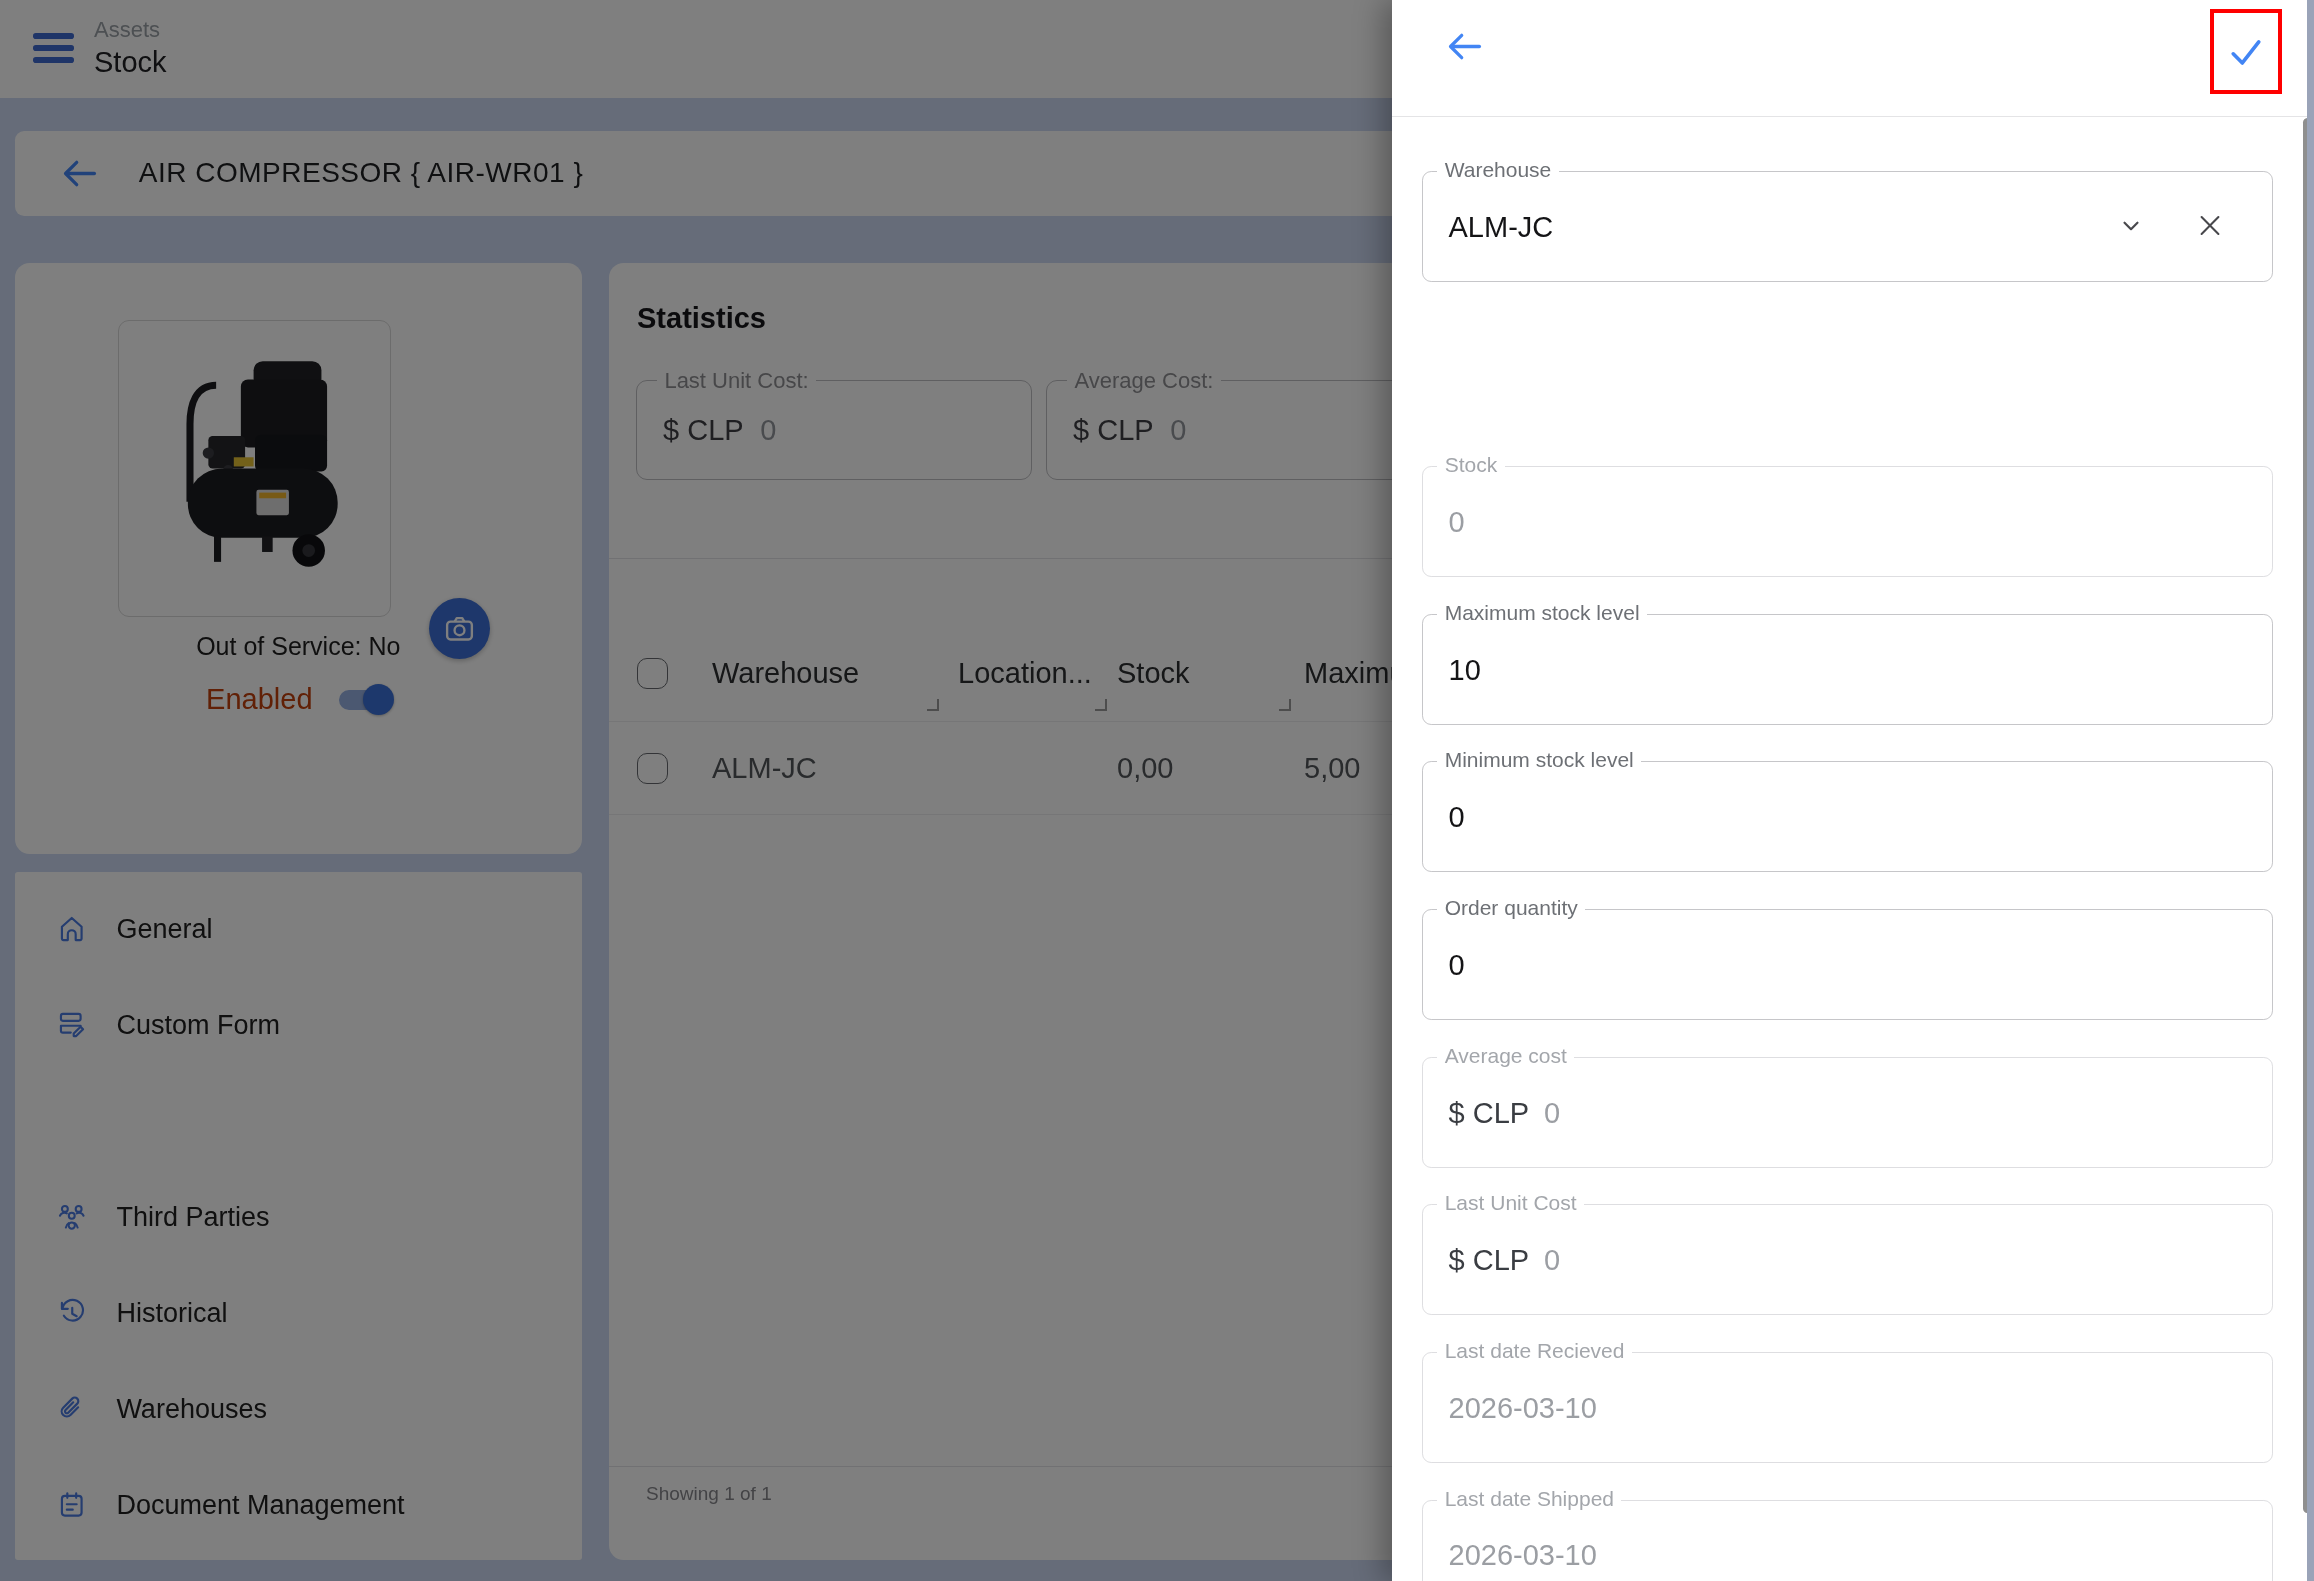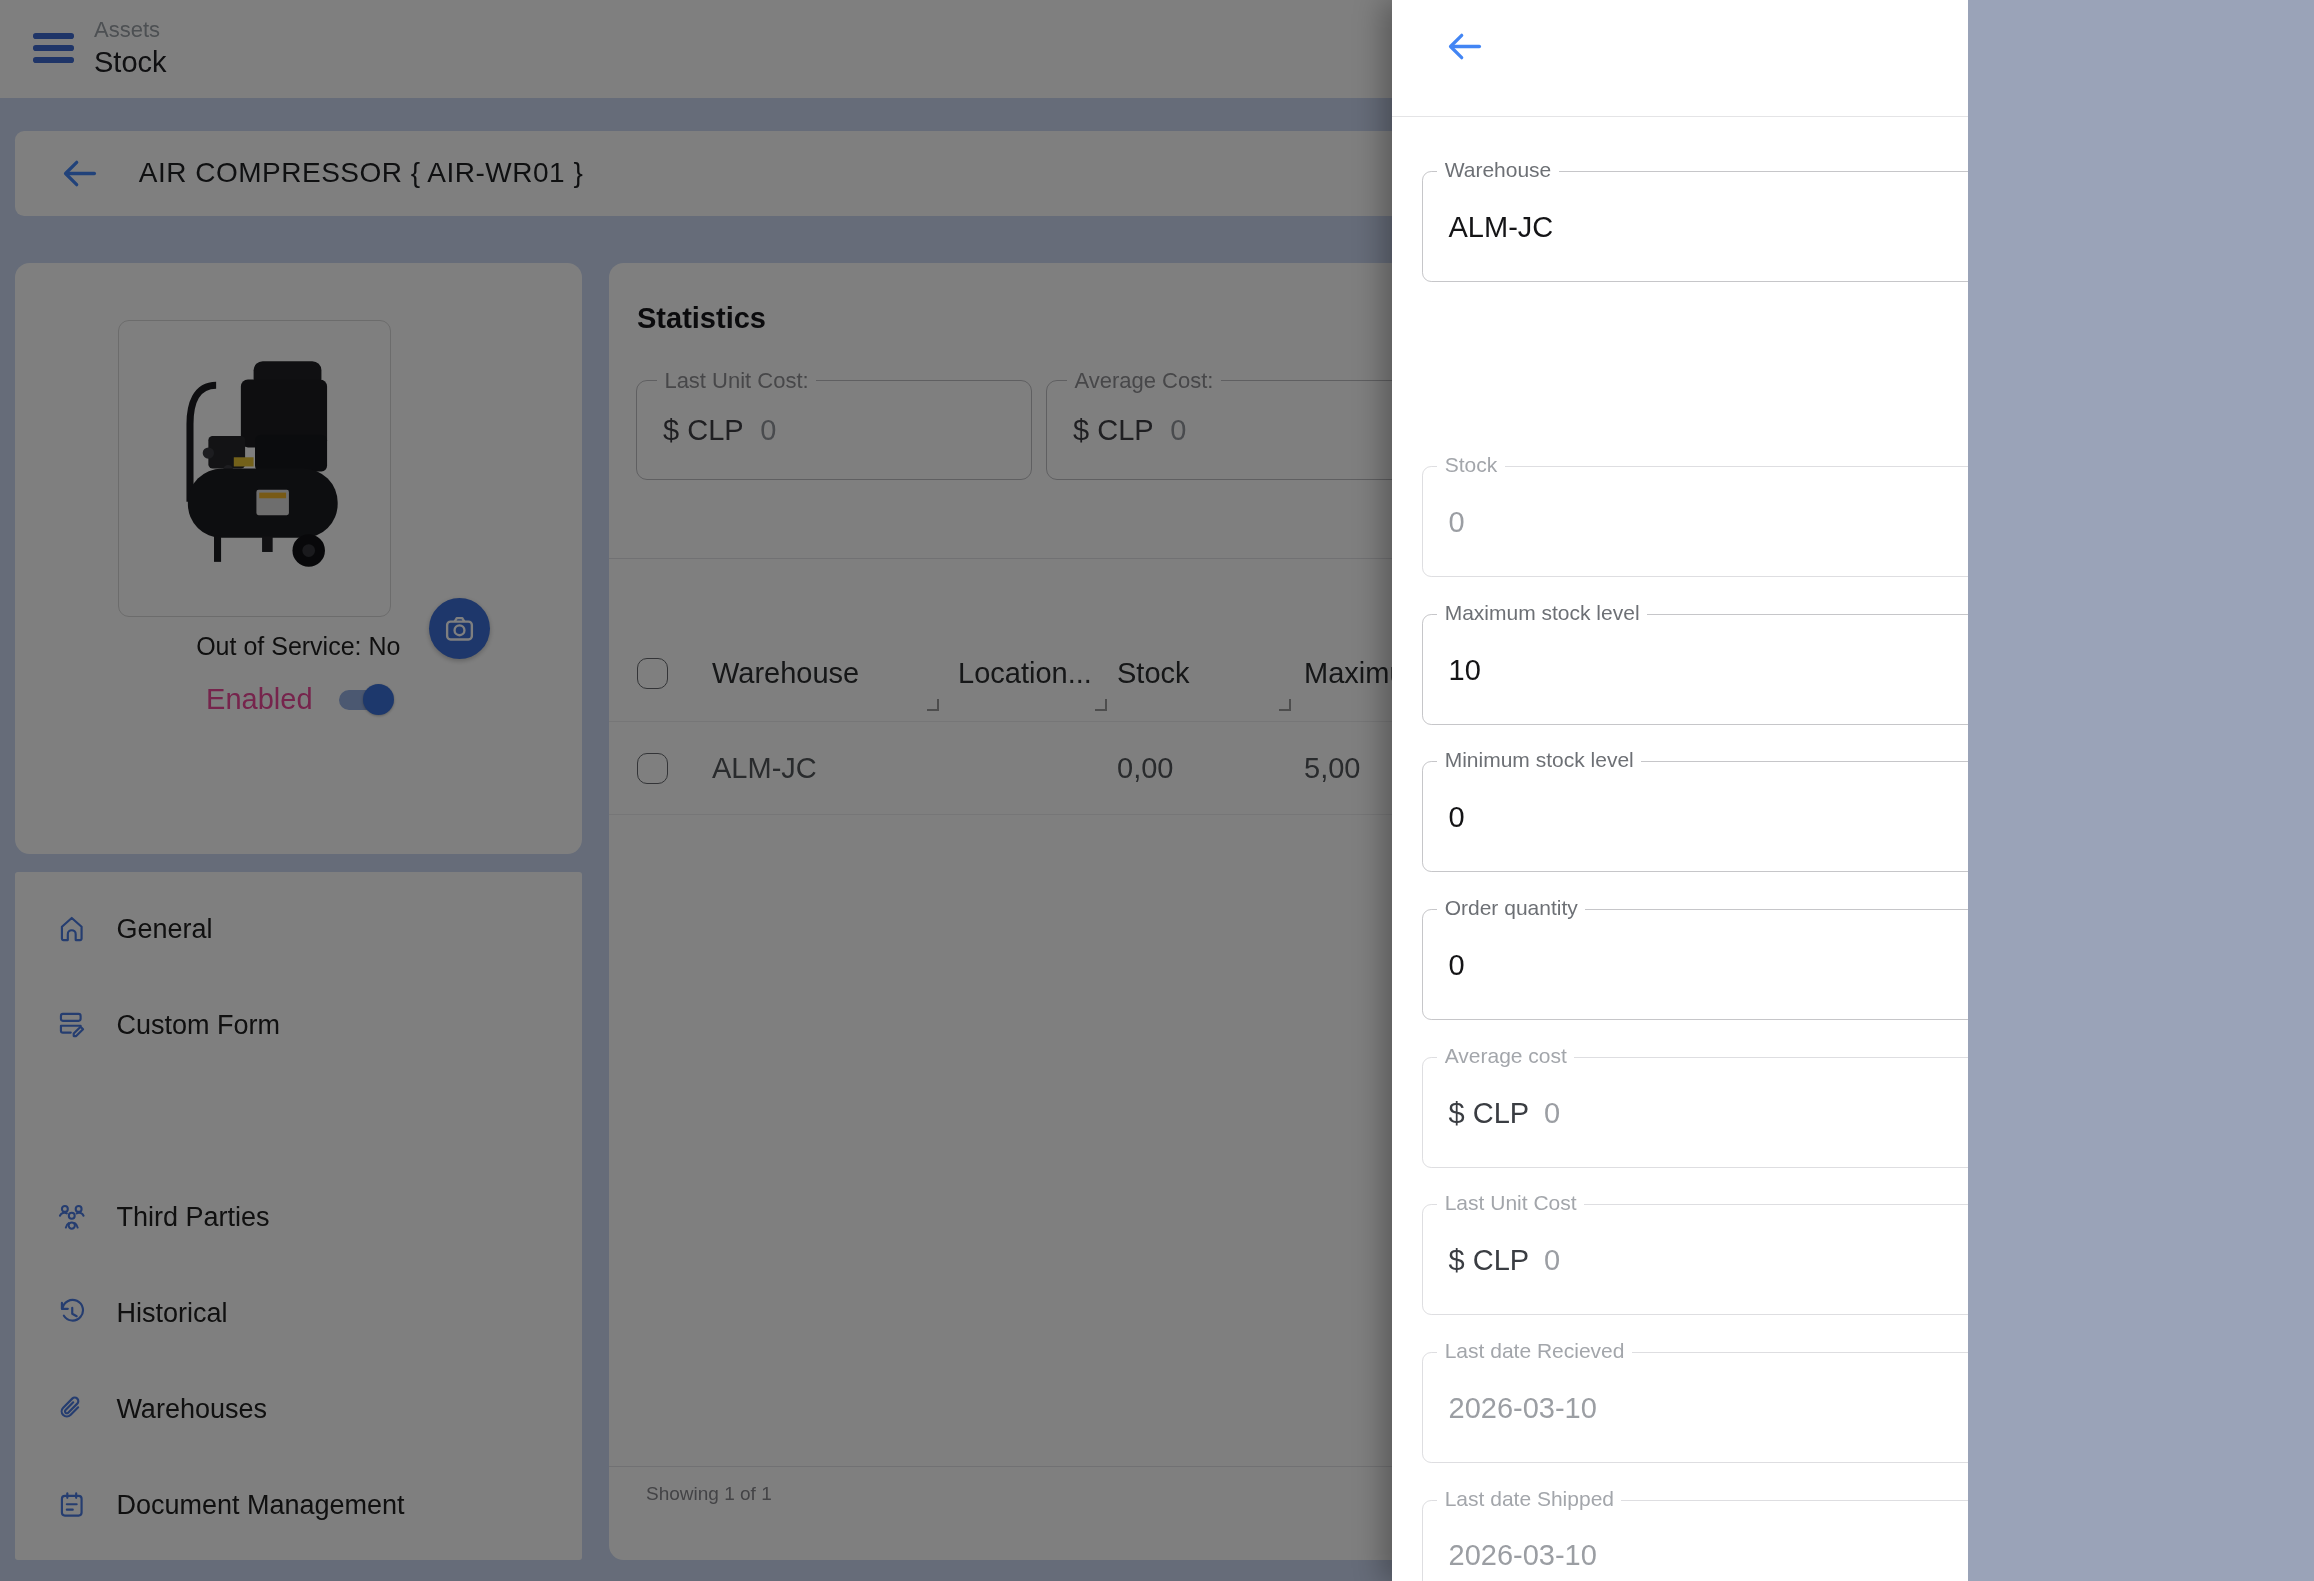--- a/index.html
+++ b/index.html
@@ -1,38 +1,38 @@
 <!DOCTYPE html>
 <html style="font-size:14.8px"><head>
 <meta charset="utf-8">
 <style>
   html,body{margin:0;padding:0;background:#9aa3b8;}
   *{box-sizing:border-box;font-family:"Liberation Sans", sans-serif;}
-  .app{position:relative;width:1968px;height:1582px;background:#cdd9f2;overflow:hidden;text-decoration:underline;}
+  .app{position:relative;width:2307px;height:1582px;background:#cdd9f2;overflow:hidden;text-decoration:underline;}
 
   
   .topbar{position:absolute;left:0;top:0;width:100%;height:98px;background:#ffffff;z-index:1;}
   .hamburger{position:absolute;left:33px;top:33px;width:42px;height:31px;cursor:pointer;}
   .hamburger span{display:block;width:41px;height:5.5px;border-radius:2.8px;background:#3f6bd0;margin-bottom:6.5px;}
   .crumb{position:absolute;left:94px;top:16.6px;font-size:22px;color:#9aa0a6;}
   .app-title{position:absolute;left:94px;top:46px;font-size:29px;color:#202124;font-weight:500;}
 
   
   .titlebar{position:absolute;left:14.8px;top:131px;width:2285px;height:85px;background:#fff;border-radius:9.2px;z-index:1;}
   .titlebar .back{position:absolute;left:44px;top:22px;width:41px;height:41px;cursor:pointer;}
   .titlebar .ptitle{position:absolute;left:124px;top:26px;font-size:28px;color:#1f2023;letter-spacing:0.5px;}
 
   
   .asset-card{position:absolute;left:14.8px;top:263px;width:567px;height:591px;background:#fff;border-radius:14.8px;z-index:1;}
   .imgbox{position:absolute;left:103px;top:57px;width:273px;height:297px;border:0.9px solid #d8d8d8;border-radius:11px;background:#fff;}
   .imgbox svg.compressor{position:absolute;left:30px;top:28px;}
   .cam-btn{position:absolute;left:310px;top:277px;width:61px;height:61px;border-radius:50%;background:#3d6fd6;display:flex;align-items:center;justify-content:center;cursor:pointer;box-shadow:0 1.8px 5.5px rgba(0,0,0,.25);}
   .oos{position:absolute;left:0;top:369px;width:100%;text-align:center;font-size:25px;color:#1f1f1f;}
   .enabled-row{position:absolute;left:0;top:420px;width:100%;display:flex;justify-content:center;align-items:center;gap:26px;}
-  .enabled-row .elabel{font-size:29px;color:#ec4899;}
+  .enabled-row .elabel{font-size:29px;color:#c2410c;}
   .switch{position:relative;width:52px;height:20px;border-radius:10px;background:#96b0e2;cursor:pointer;}
   .switch .thumb{position:absolute;right:-3.7px;top:-5.5px;width:31px;height:31px;border-radius:50%;background:#3a70d8;box-shadow:0 0.9px 2.8px rgba(0,0,0,.3);}
 
   
   .side-card{position:absolute;left:14.8px;top:872px;width:567px;height:688px;background:#fff;border-radius:3px;z-index:1;}
   .side-item{position:absolute;left:16.6px;width:533px;height:96px;display:flex;align-items:center;gap:29.5px;padding-left:26px;border-radius:48px;cursor:pointer;}
   .side-item .lbl{font-size:27px;color:#212121;}
   .side-item svg{flex:0 0 auto;color:#4a7ae0;}
   .side-item.selected{background:#ededf2;}
   .side-item.selected .lbl{color:#3f6bd0;}

